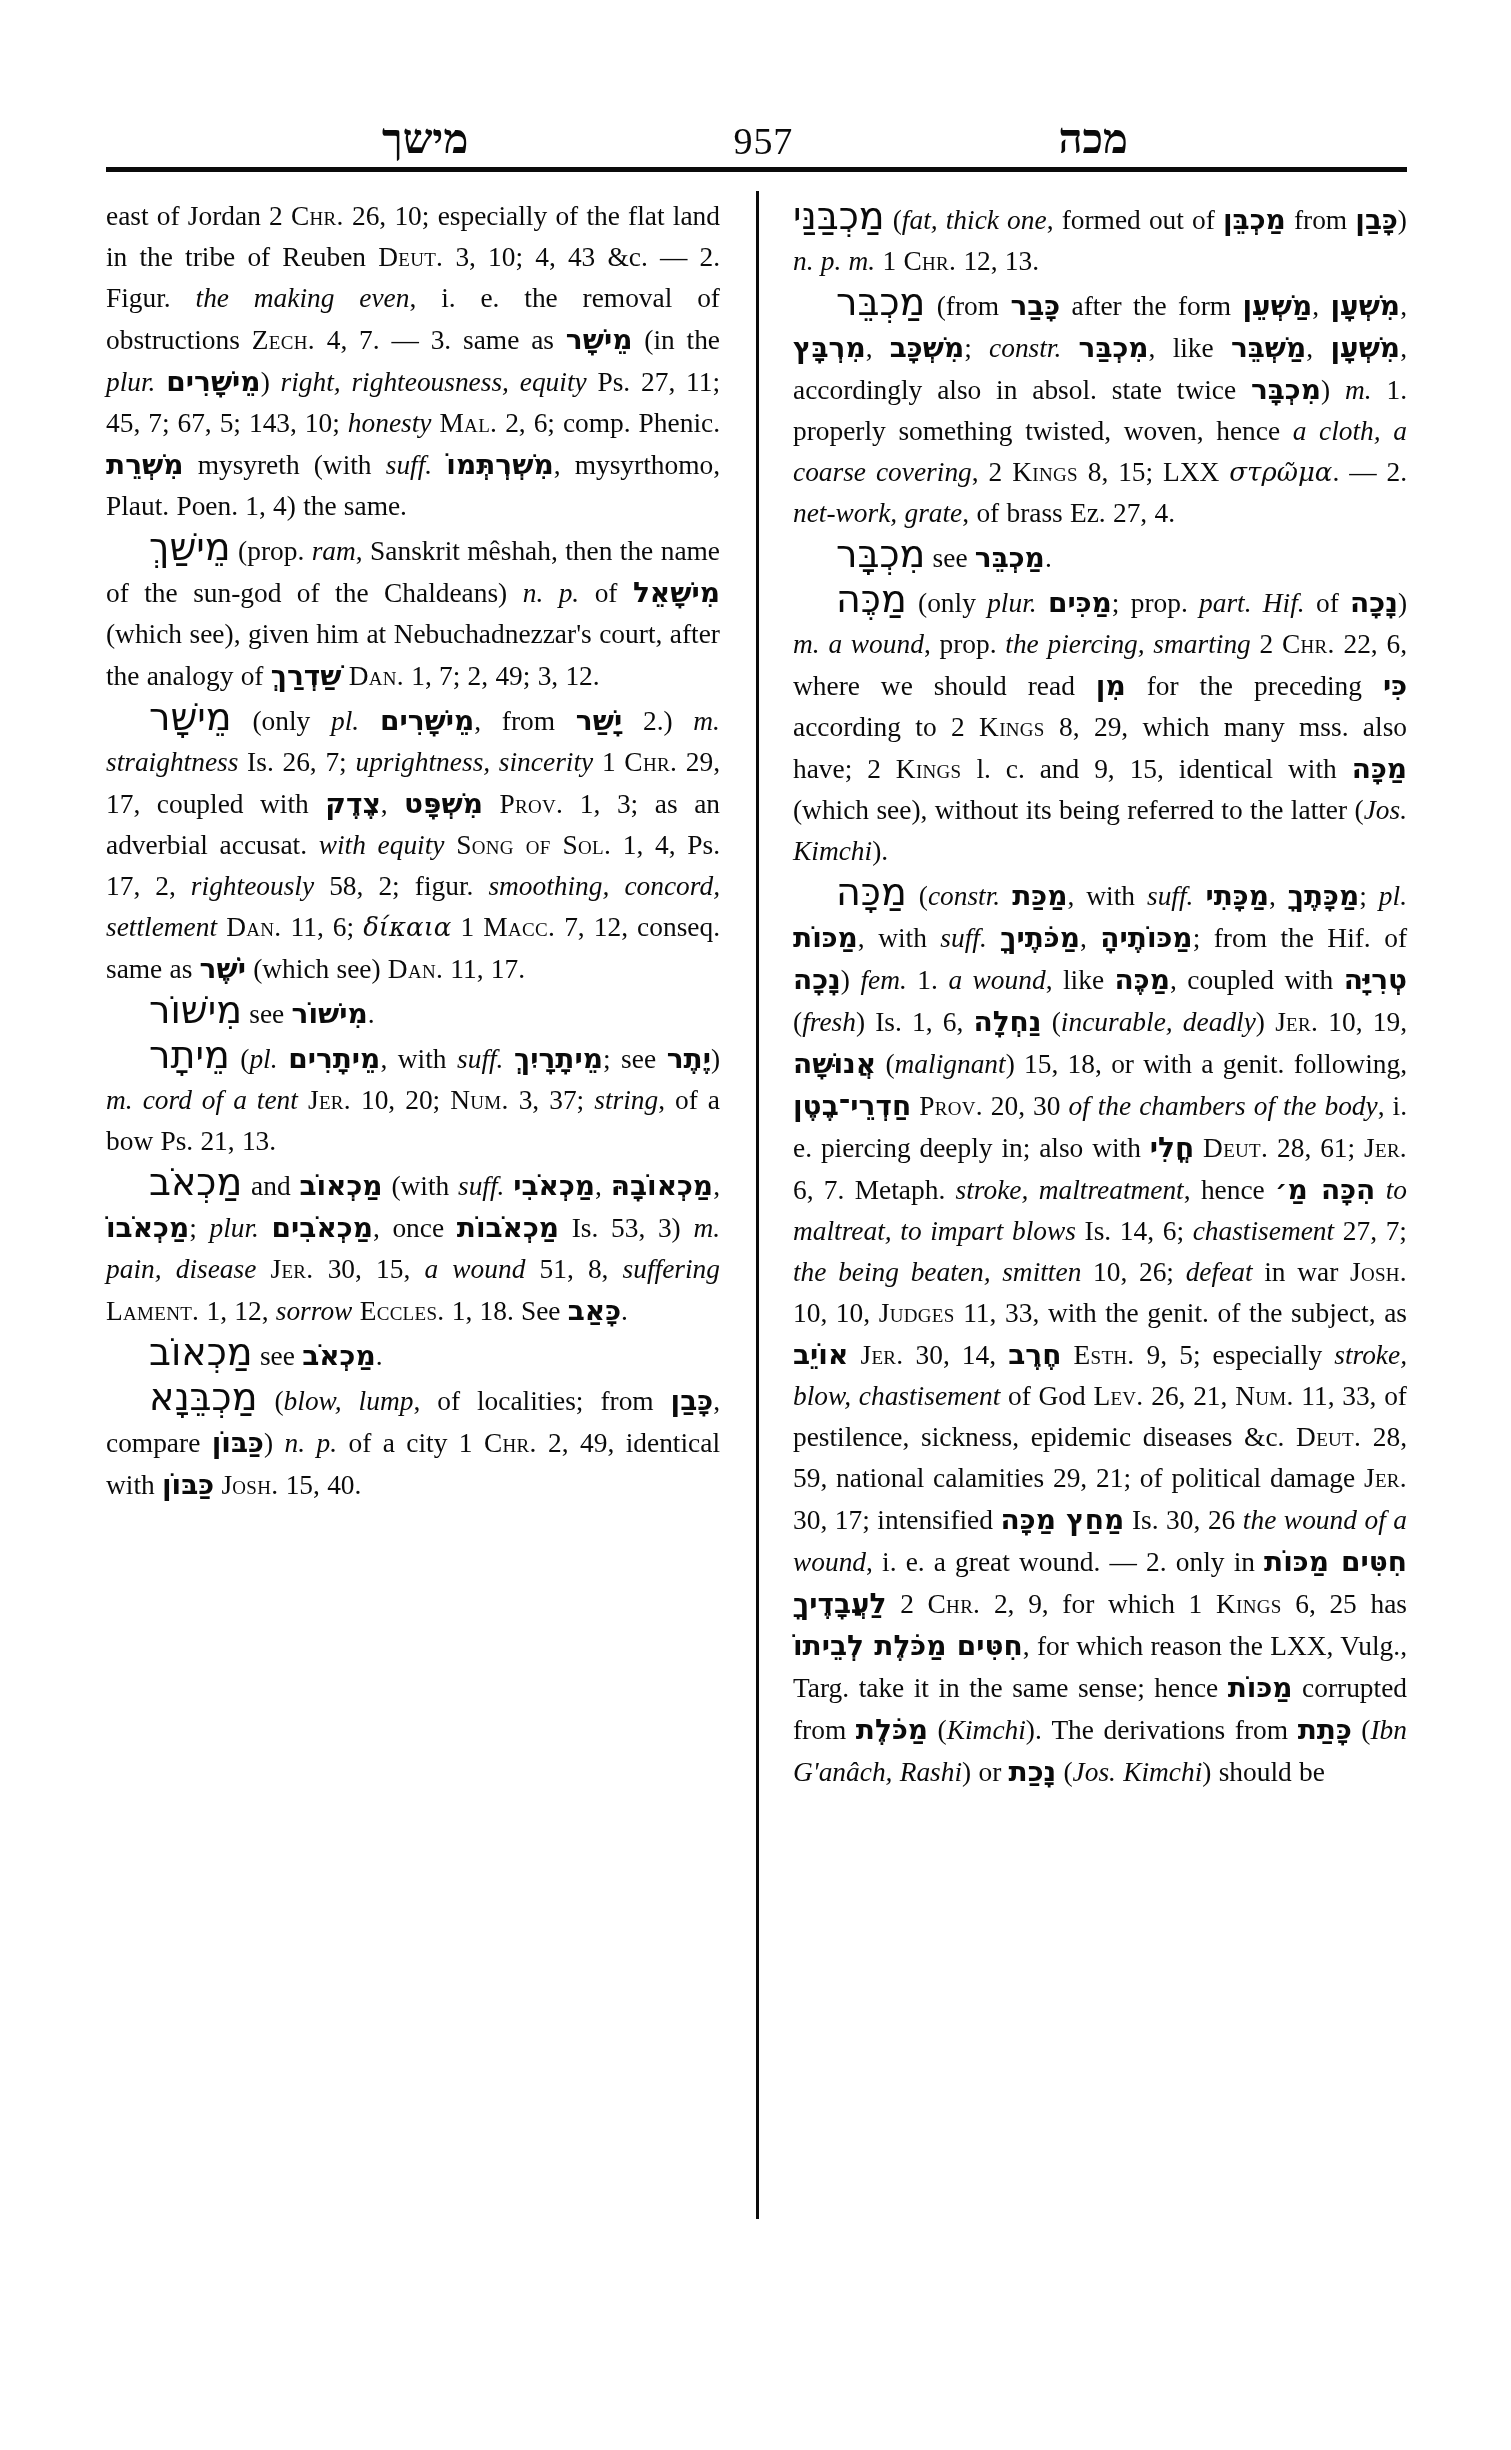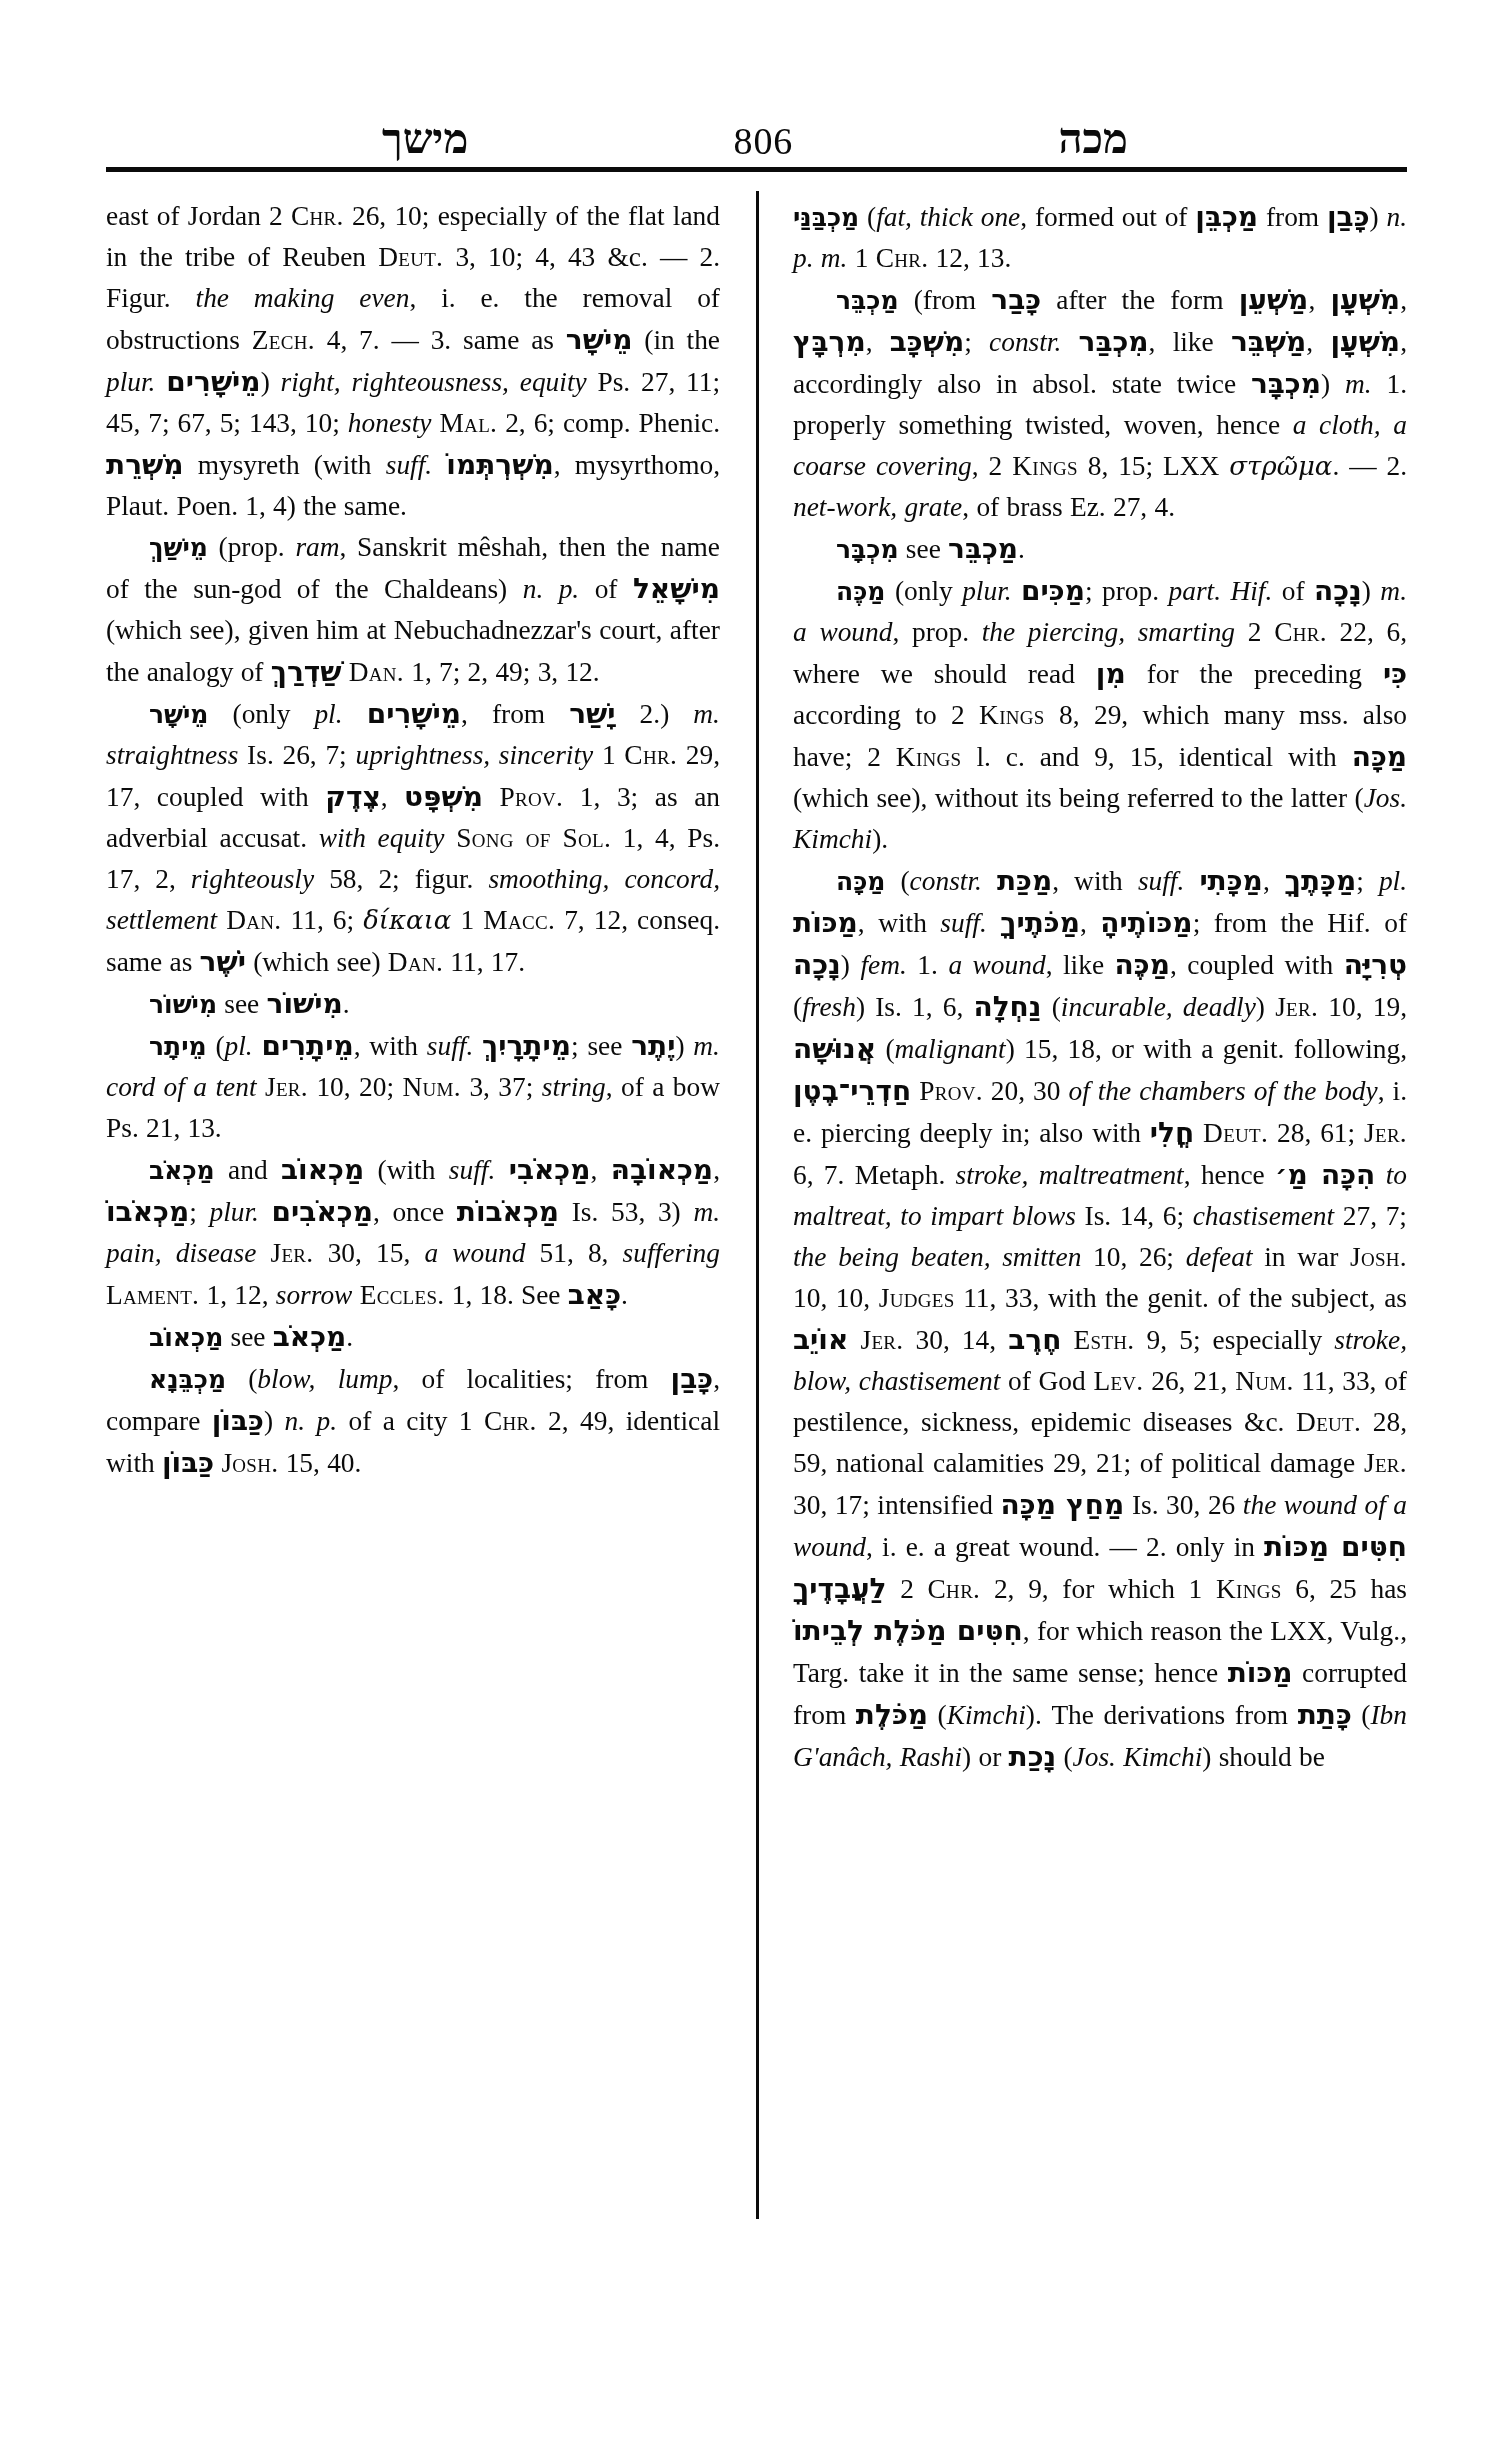--- a/index.html
+++ b/index.html
@@ -104,40 +104,40 @@
   .heb {
     direction: rtl;
     unicode-bidi: isolate;
     font-weight: 700;
     font-size: 28px;
     font-family: "DejaVu Sans", "Liberation Serif", serif;
   }
   .heb-lem {
     direction: rtl;
     unicode-bidi: isolate;
-    font-weight: 700;
-    font-size: 25px;
+    font-weight: 400;
+    font-size: 38px;
     font-family: "DejaVu Sans", "Liberation Serif", serif;
   }
   .gk {
     font-style: italic;
     font-family: "DejaVu Serif", "Liberation Serif", serif;
     font-size: 26px;
   }
   .entry { margin-top: 12px; }
   .entry + .entry { margin-top: 0px; }
 </style>
 </head>
 <body>
 
 <div class="page">
 
   <div class="running-head">
     <div class="head-heb head-left">מישך</div>
-    <div class="head-page">806</div>
+    <div class="head-page">957</div>
     <div class="head-heb head-right">מכה</div>
   </div>
 
   <div class="rule"></div>
 
   <div class="columns">
 
     <div class="col" id="col-left">
         <p class="para entry first">east of Jordan 2 <span class="sc">Chr.</span> 26, 10; especially of the flat land in the tribe of Reuben <span class="sc">Deut.</span> 3, 10; 4, 43 &amp;c. — 2. Figur. <span class="it">the making even</span>, i. e. the removal of obstructions <span class="sc">Zech.</span> 4, 7. — 3. same as <span class="heb">מֵישָׁר</span> (in the <span class="it">plur.</span> <span class="heb">מֵישָׁרִים</span>) <span class="it">right, righteousness, equity</span> Ps. 27, 11; 45, 7; 67, 5; 143, 10; <span class="it">honesty</span> <span class="sc">Mal.</span> 2, 6; comp. Phenic. <span class="heb">מִשְׁרֵת</span> mysyreth (with <span class="it">suff.</span> <span class="heb">מִשְׁרְתְּמוֹ</span>, mysyrthomo, Plaut. Poen. 1, 4) the same.</p>
         <p class="para entry indent"><span class="heb-lem">מֵישַׁךְ</span> (prop. <span class="it">ram</span>, Sanskrit mêshah, then the name of the sun-god of the Chaldeans) <span class="it">n. p.</span> of <span class="heb">מִישָׁאֵל</span> (which see), given him at Nebuchadnezzar's court, after the analogy of <span class="heb">שַׁדְרַךְ</span> <span class="sc">Dan.</span> 1, 7; 2, 49; 3, 12.</p>

